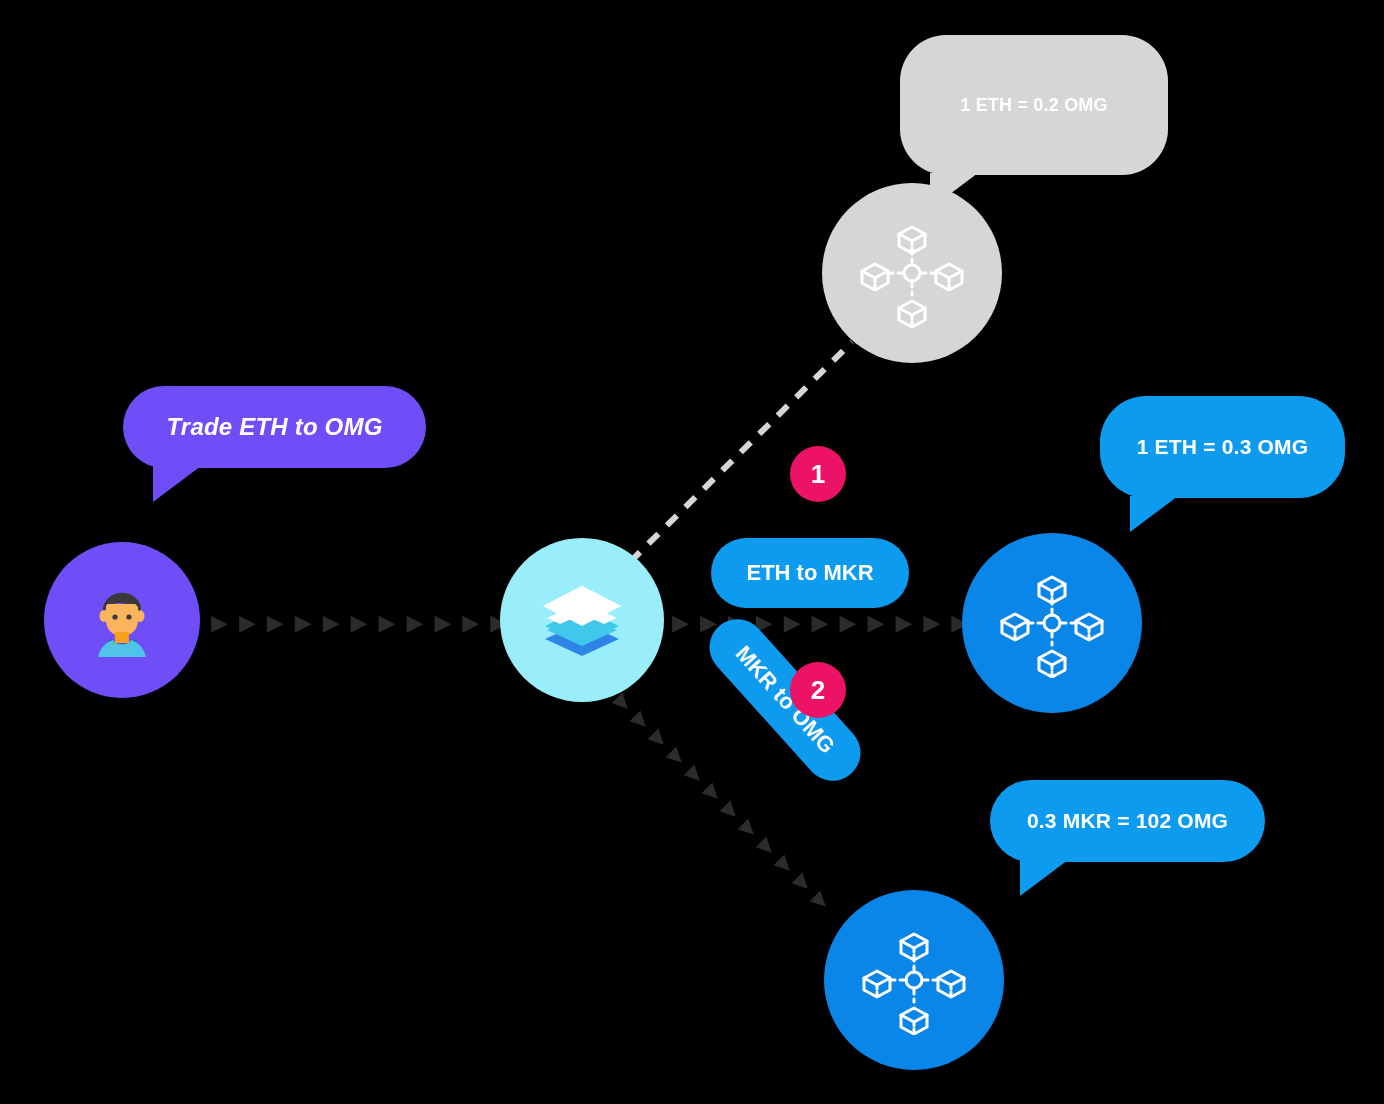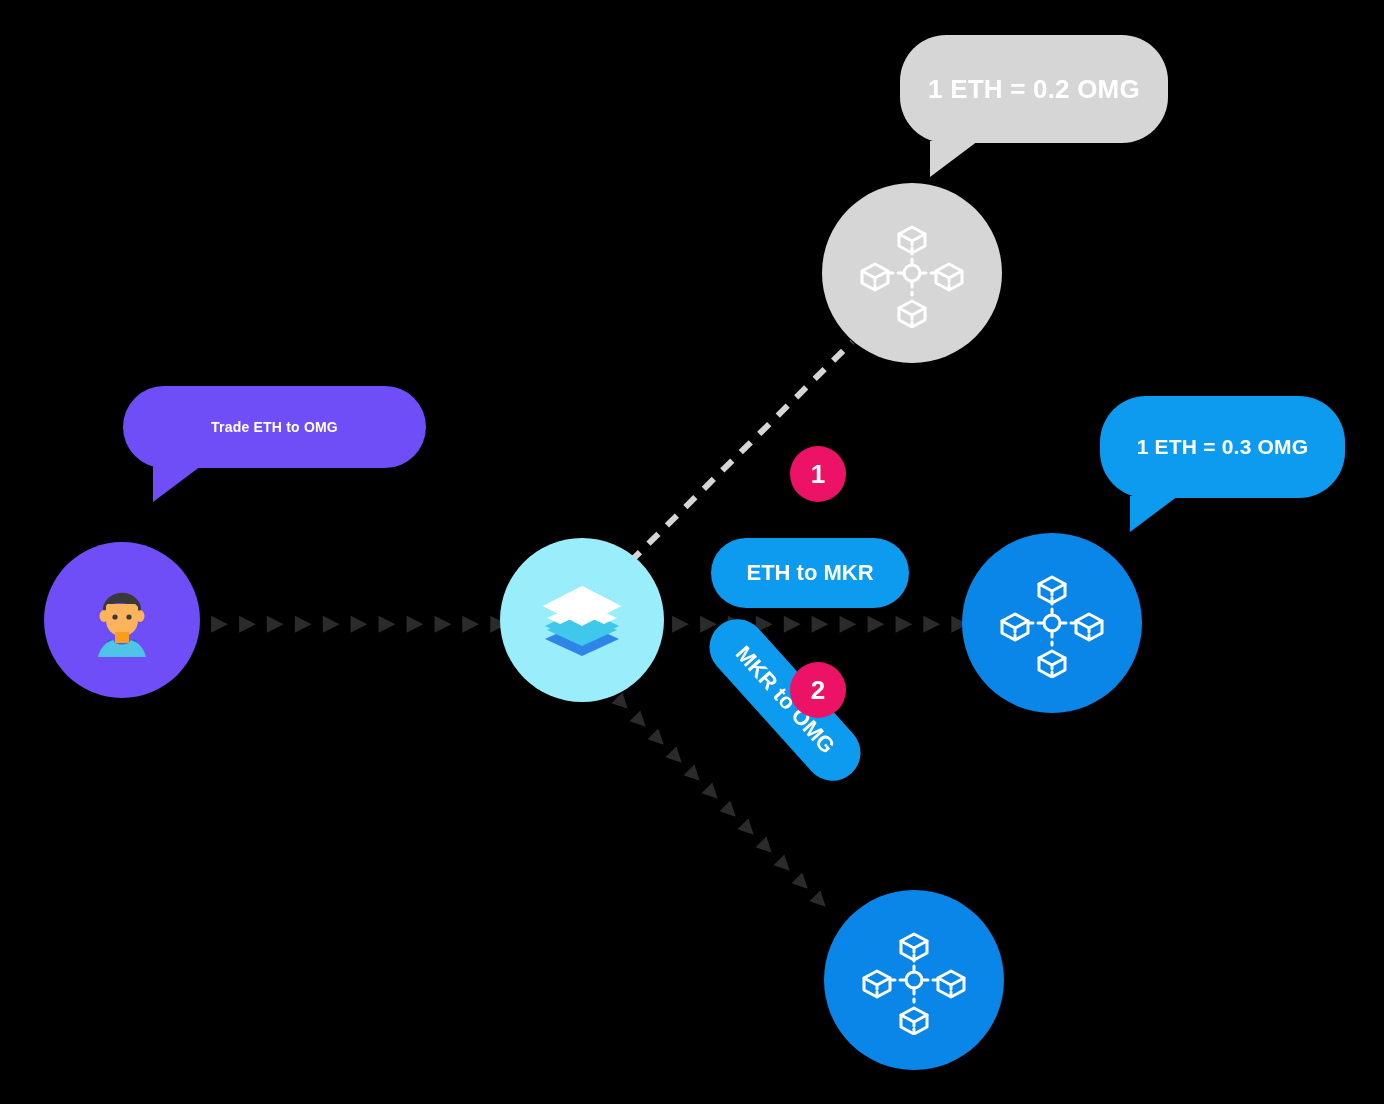--- a/index.html
+++ b/index.html
@@ -51,23 +51,23 @@
     content: "";
     position: absolute;
     width: 0;
     height: 0;
     bottom: -34px;
     left: 30px;
     border-left: 0 solid transparent;
     border-right: 48px solid transparent;
     border-top: 36px solid currentColor;
   }
-  .bubble-grey   { left: 900px; top: 35px;  width: 268px; height: 108px; background: #d6d6d6; color: #d6d6d6; font-size: 26px; }
+  .bubble-grey   { left: 900px; top: 35px;  width: 268px; height: 140px; background: #d6d6d6; color: #d6d6d6; font-size: 18px; }
   .bubble-grey   span { color: #ffffff; }
-  .bubble-purple { left: 123px; top: 386px; width: 303px; height: 82px;  background: #6f4ef7; color: #6f4ef7; font-size: 14px; }
+  .bubble-purple { left: 123px; top: 386px; width: 303px; height: 82px;  background: #6f4ef7; color: #6f4ef7; font-size: 24px; font-style: italic; }
   .bubble-purple span { color: #ffffff; }
   .bubble-blue1  { left: 1100px; top: 396px; width: 245px; height: 102px; background: #0d9bf0; color: #0d9bf0; font-size: 21px; }
   .bubble-blue1 span { color: #ffffff; }
   .bubble-blue2  { left: 990px; top: 780px; width: 275px; height: 82px;  background: #0d9bf0; color: #0d9bf0; font-size: 21px; }
   .bubble-blue2 span { color: #ffffff; }
 
   
   .pill {
     position: absolute;
     background: #0d9bf0;
@@ -199,20 +199,23 @@
   </div>
 
   <div class="bubble bubble-purple">
     <span>Trade ETH to OMG</span>
   </div>
 
   <div class="bubble bubble-blue1">
     <span>1 ETH = 0.3 OMG</span>
   </div>
 
+  <div class="bubble bubble-blue2">
+    <span>0.3 MKR = 102 OMG</span>
+  </div>
 
   <div class="node node-user">
     <svg width="90" height="90" viewBox="0 0 90 90">
 
       <path d="M26 34 C26 16 64 14 64 34 L64 40 C61 33 52 27 40 28 C33 29 28 33 26 40 Z" fill="#393939"></path>
 
       <ellipse cx="27" cy="41" rx="4.5" ry="6" fill="#fbb45c"></ellipse>
       <ellipse cx="63" cy="41" rx="4.5" ry="6" fill="#fbb45c"></ellipse>
 
       <path d="M29 29 L61 29 L61 45 C61 55 54 61 45 61 C36 61 29 55 29 45 Z" fill="#fbb45c"></path>

